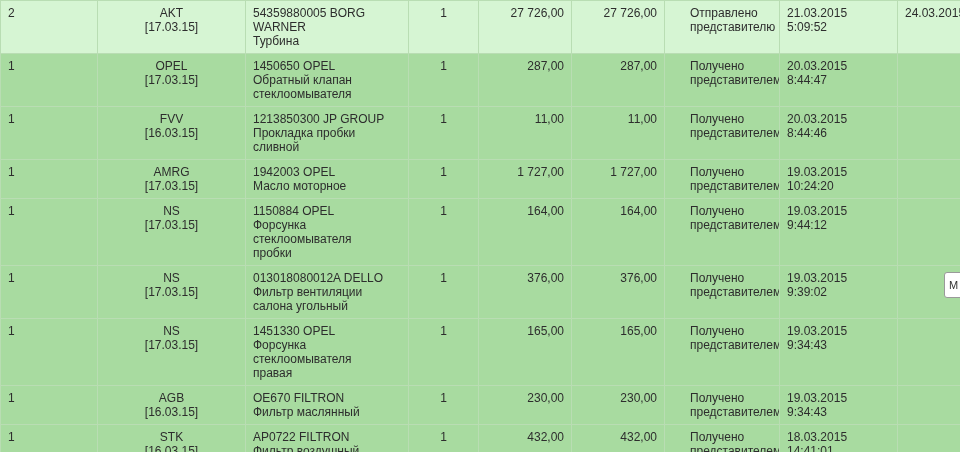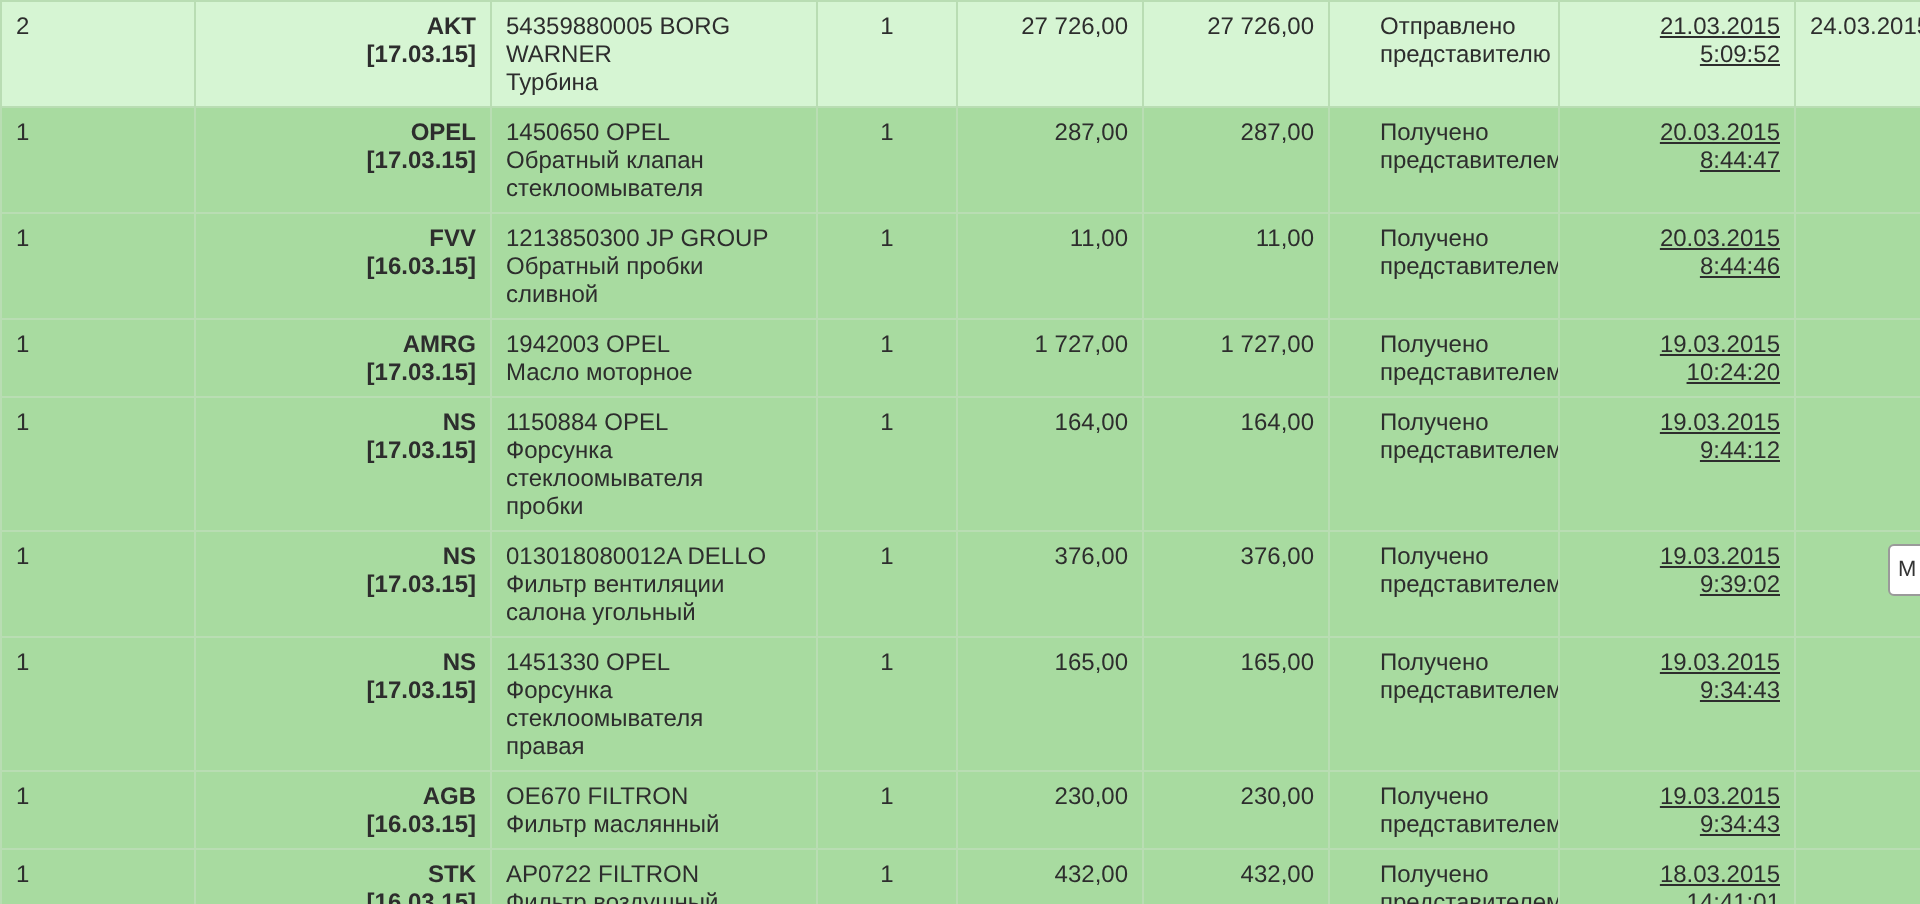--- a/index.html
+++ b/index.html
@@ -28,27 +28,27 @@
     white-space: normal;
     overflow: hidden;
   }
   .row-highlight td {
     background: #d6f5d3;
   }
   .row-normal td {
     background: #a8dba0;
   }
   .c-qty      { width: 82px;  text-align: left; }
-  .c-code     { width: 133px; text-align: right; font-weight: bold; }
+  .c-code     { width: 133px; text-align: center; }
   .c-desc     { width: 148px; text-align: left; }
   .c-count    { width: 55px;  text-align: center; }
   .c-price    { width: 78px;  text-align: right; }
   .c-sum      { width: 78px;  text-align: right; }
   .c-status   { width: 100px; text-align: left; }
-  .c-date1    { width: 103px; text-align: right; text-decoration: underline; }
+  .c-date1    { width: 103px; text-align: left; }
   .c-date2    { width: 100px; text-align: left; }
   .code-part { display: block; }
   .code-sub { display: block; }
   .desc-line { display: block; }
   .date-line { display: block; }
   .status-line { display: block; margin-left: 18px; }
   .qty-line { display: block; }
 
   
   #edge-widget {
@@ -128,21 +128,21 @@
       <tr class="row-normal">
         <td class="c-qty">
           <span class="qty-line">1</span>
         </td>
         <td class="c-code">
           <span class="code-part">FVV</span>
           <span class="code-sub">[16.03.15]</span>
         </td>
         <td class="c-desc">
           <span class="desc-line">1213850300 JP GROUP</span>
-          <span class="desc-line">Обратный пробки</span>
+          <span class="desc-line">Прокладка пробки</span>
           <span class="desc-line">сливной</span>
         </td>
         <td class="c-count">1</td>
         <td class="c-price">11,00</td>
         <td class="c-sum">11,00</td>
         <td class="c-status">
           <span class="status-line">Получено</span>
           <span class="status-line">представителем</span>
         </td>
         <td class="c-date1">

